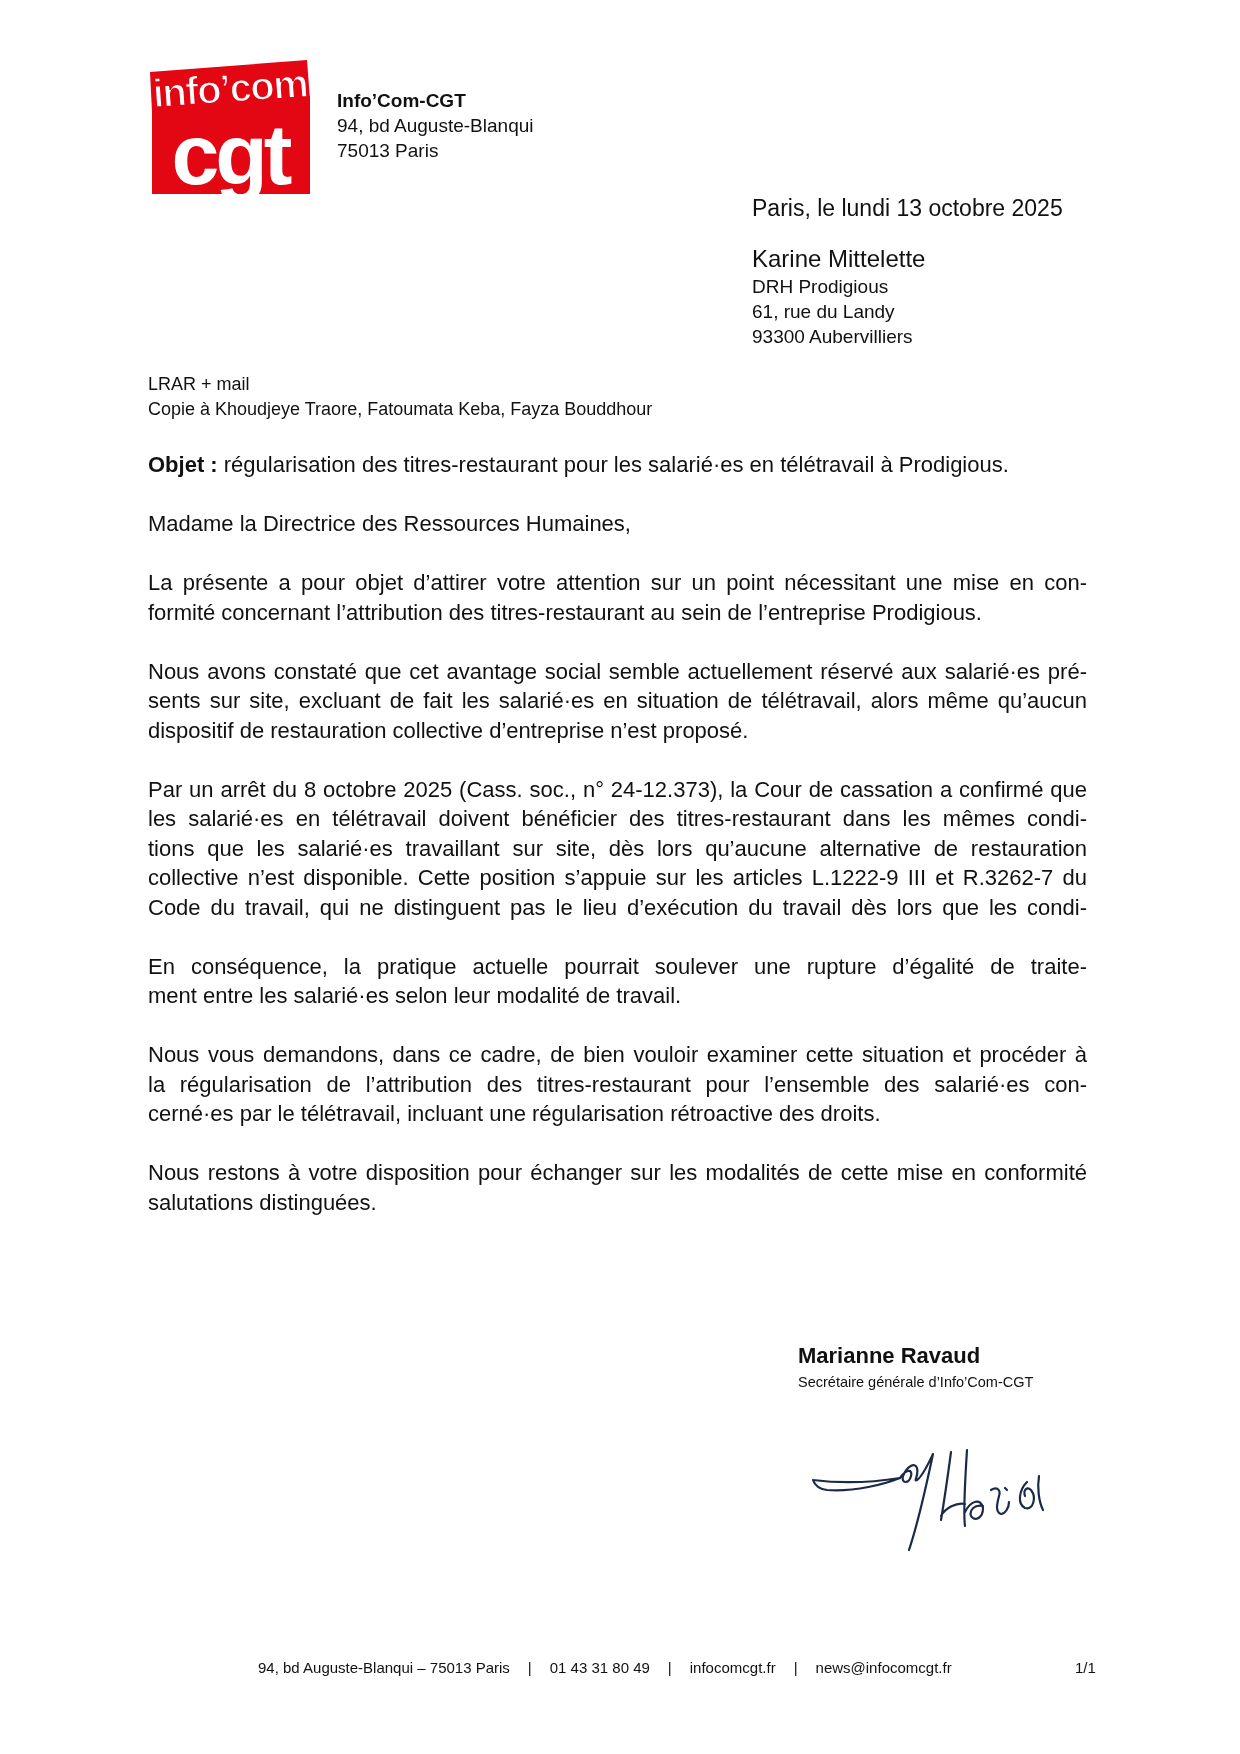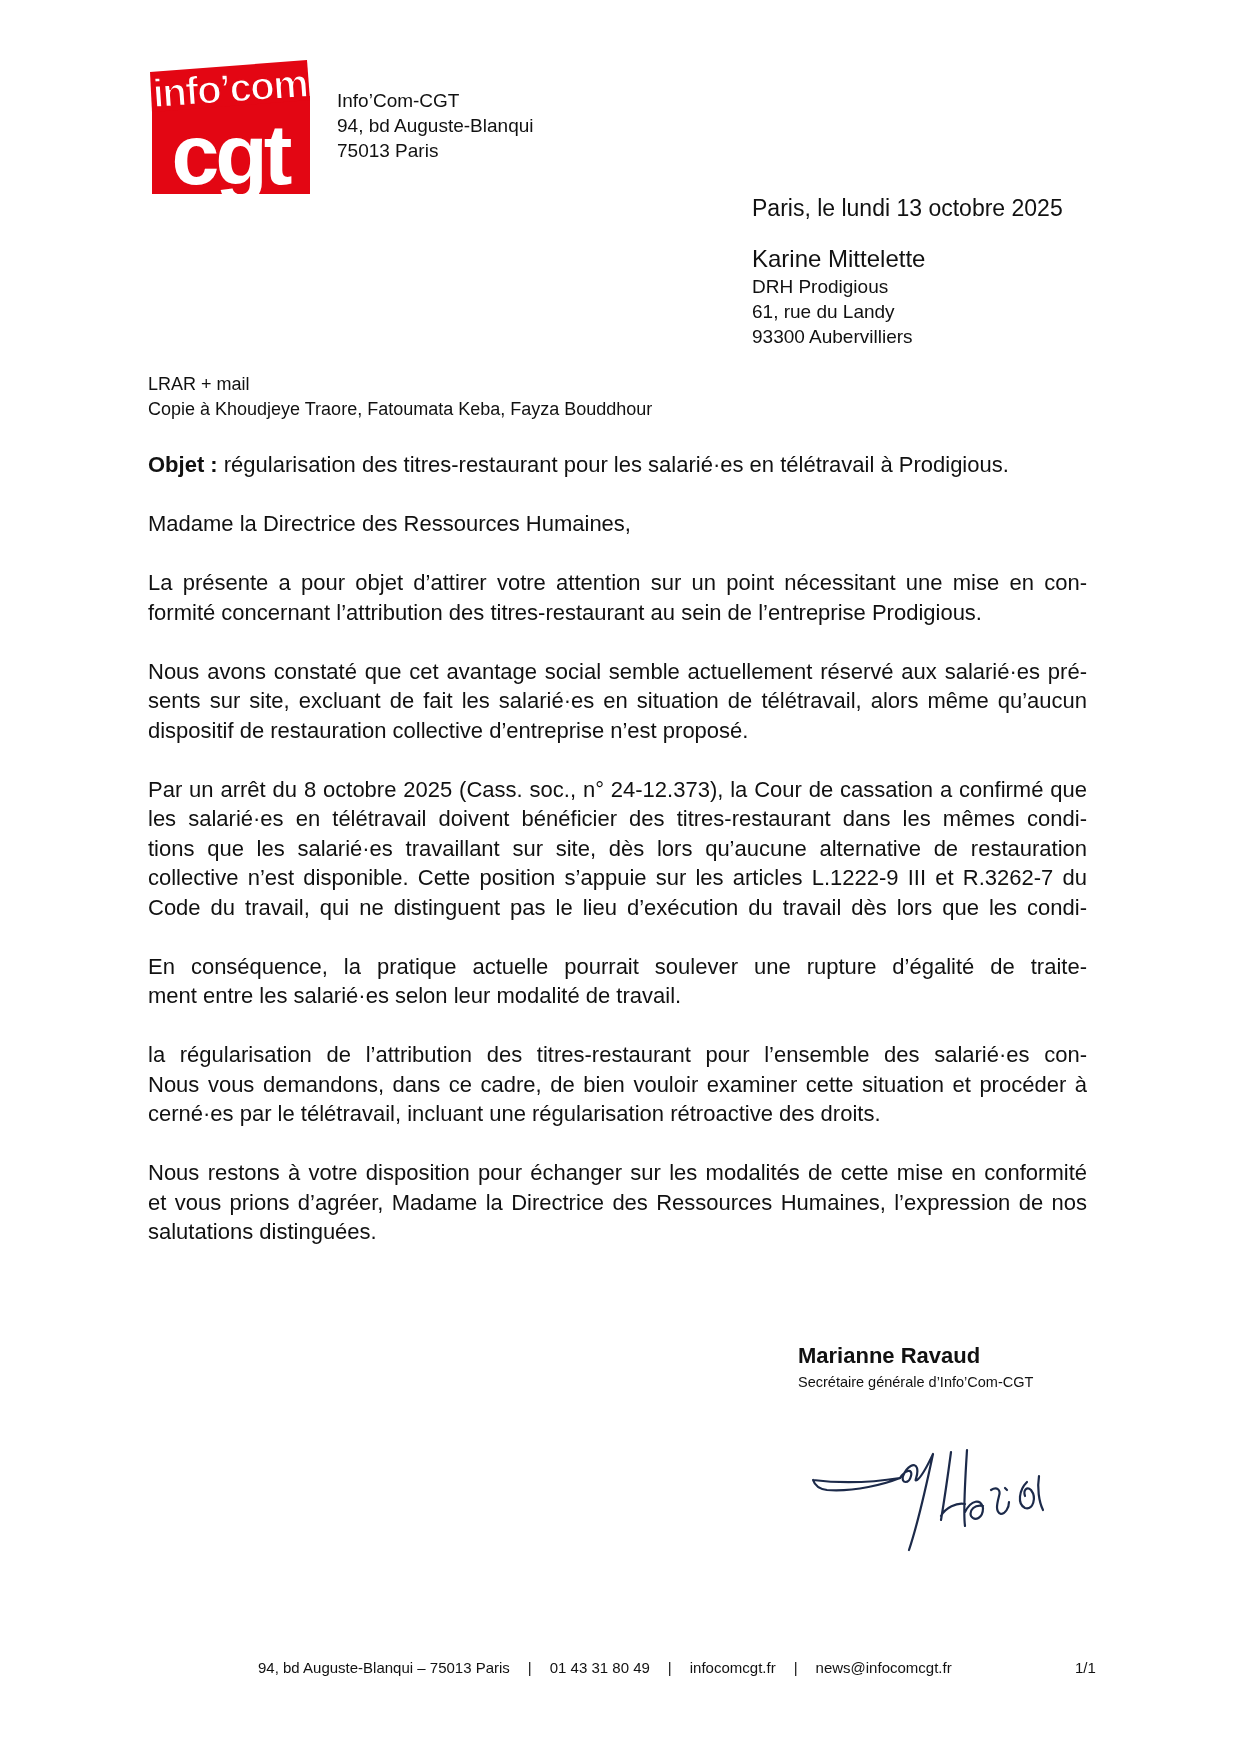--- a/index.html
+++ b/index.html
@@ -4,21 +4,21 @@
 <style>
   html, body { margin: 0; padding: 0; background: #ffffff; }
   body { width: 1240px; height: 1754px; position: relative; overflow: hidden;
          font-family: "Liberation Sans", sans-serif; color: #111; }
   .abs { position: absolute; }
   
   .logo { left: 150px; top: 60px; width: 162px; height: 136px; }
   .logo svg { width: 100%; height: 100%; display: block; }
   
   .sender { left: 337px; top: 88px; font-size: 19px; line-height: 25px; }
-  .sender .org { font-weight: normal; }
+  .sender .org { font-weight: bold; }
   
   .date { left: 752px; top: 195px; font-size: 23px; }
   .recipient { left: 752px; top: 244px; font-size: 19px; line-height: 25px; }
   .recipient .name { font-size: 24px; line-height: 30px; }
   
   .mentions { left: 148px; top: 372px; font-size: 18px; line-height: 25px; }
   
   .body { left: 148px; top: 450px; width: 939px; font-size: 22px; line-height: 29.5px; }
   .body .line { display: block; white-space: nowrap; overflow: visible; height: 29.5px; }
   .body .line.j { text-align: justify; text-align-last: justify; white-space: normal; }
@@ -89,28 +89,27 @@
         <span class="line j">collective n’est disponible. Cette position s’appuie sur les articles L.1222-9 III et R.3262-7 du</span>
         <span class="line j">Code du travail, qui ne distinguent pas le lieu d’exécution du travail dès lors que les condi-</span>
       </div>
       <span class="gap"></span>
       <div>
         <span class="line j">En conséquence, la pratique actuelle pourrait soulever une rupture d’égalité de traite-</span>
         <span class="line">ment entre les salarié·es selon leur modalité de travail.</span>
       </div>
       <span class="gap"></span>
       <div>
+        <span class="line j">Nous vous demandons, dans ce cadre, de bien vouloir examiner cette situation et procéder à</span>
         <span class="line j">la régularisation de l’attribution des titres-restaurant pour l’ensemble des salarié·es con-</span>
-        <span class="line j">Nous vous demandons, dans ce cadre, de bien vouloir examiner cette situation et procéder à</span>
         <span class="line">cerné·es par le télétravail, incluant une régularisation rétroactive des droits.</span>
       </div>
       <span class="gap"></span>
       <div>
         <span class="line j">Nous restons à votre disposition pour échanger sur les modalités de cette mise en conformité</span>
-        <span class="line j">et vous prions d’agréer, Madame la Directrice des Ressources Humaines, l’expression de nos</span>
         <span class="line">salutations distinguées.</span>
       </div>
     </div>
 </div>
 
 <div class="abs signame">Marianne Ravaud</div>
 <div class="abs sigrole">Secrétaire générale d’Info’Com-CGT</div>
 <div class="abs sigimg">
   <svg viewBox="0 0 250 130" width="250" height="130" xmlns="http://www.w3.org/2000/svg" fill="none" stroke="#1c2a4a" stroke-width="2.2" stroke-linecap="round" stroke-linejoin="round">
     <path d="M8,48 C40,52 70,50 95,46 C80,52 50,60 22,58 C14,57 10,54 8,48"></path>

